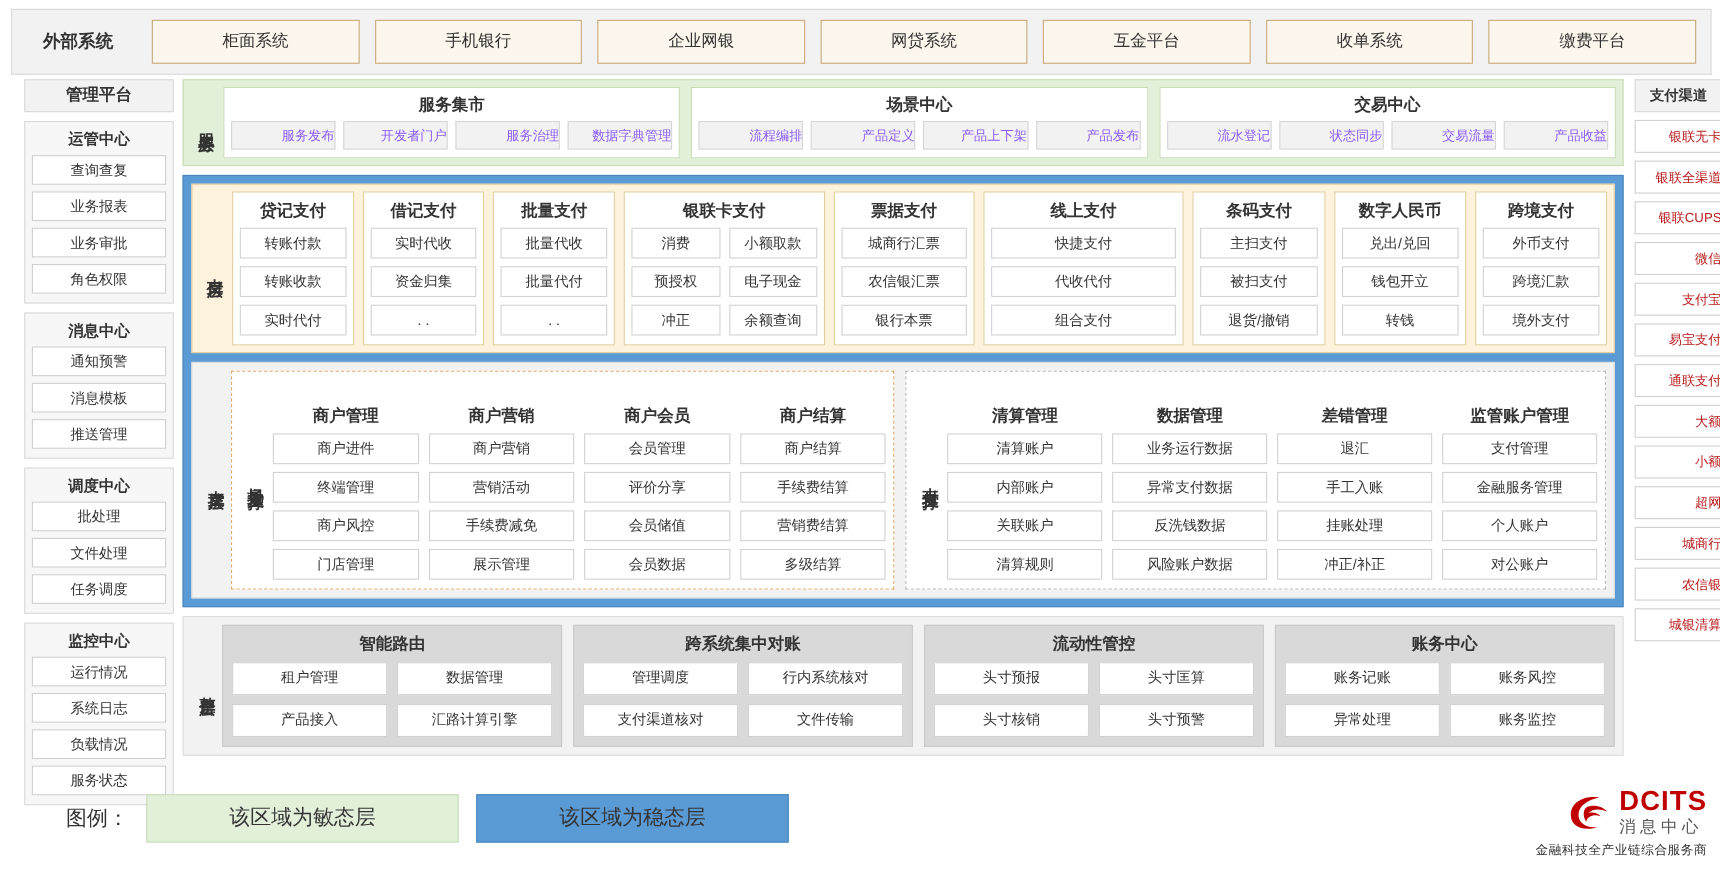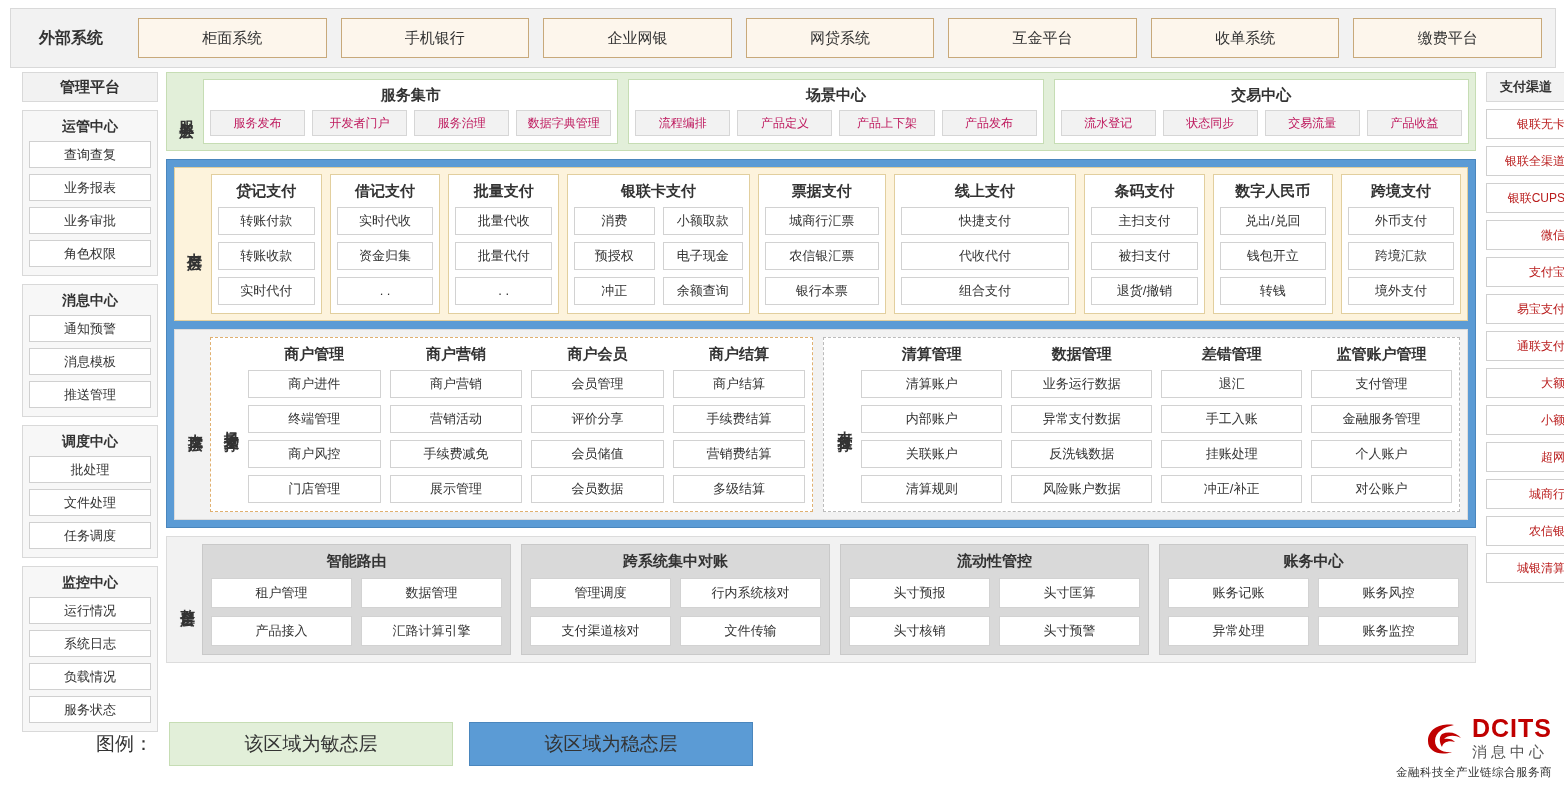--- a/index.html
+++ b/index.html
@@ -71,22 +71,22 @@
     font-weight:bold;font-size:15px;color:#333;text-align:center;
     writing-mode:vertical-rl;letter-spacing:2px;
   }
   .svc-boxes{flex:1;display:flex;gap:10px;padding-left:4px;}
   .svc-box{
     flex:1;background:#fff;border:1px solid #c6ddb4;padding:4px 6px 7px;
   }
   .svc-title{text-align:center;font-weight:bold;font-size:15px;padding:2px 0 5px;color:#333;}
   .chip-row{display:flex;gap:7px;justify-content:center;}
   .chip{
-    flex:1;height:24px;line-height:24px;text-align:center;background:#f2f2f2;border:1px solid #d6d6d6;
-    font-size:12px;color:#be185d;white-space:nowrap;
+    flex:1;height:24px;line-height:24px;text-align:right;background:#f2f2f2;border:1px solid #d6d6d6;
+    font-size:12px;color:#8b5cf6;white-space:nowrap;
   }
 
   
   .stable{
     margin-top:8px;background:#5b9bd5;border:1px solid #4a86bd;padding:7px;
   }
   .pay-layer{
     background:#fdf3dc;border:1px solid #e2cf9e;display:flex;align-items:stretch;padding:6px;
   }
   .pay-cards{flex:1;display:flex;gap:8px;padding-left:4px;}
@@ -109,37 +109,37 @@
   .dash-box{
     border:1px dashed #e0b070;background:#fff;padding:5px 7px 8px;display:flex;align-items:stretch;flex:1;
   }
   .dash-box.gray{border:1px dashed #bbbbbb;}
   .dash-label{
     width:26px;flex:0 0 26px;display:flex;align-items:center;justify-content:center;
     font-weight:bold;font-size:15px;color:#333;writing-mode:vertical-rl;letter-spacing:2px;
   }
   .dash-cols{flex:1;display:flex;gap:9px;padding-left:4px;}
   .dash-col{flex:1;}
-  .dash-col .col-title{text-align:center;font-weight:bold;font-size:15px;padding:2px 0 6px;color:#333;}
+  .dash-col .col-title{text-align:center;font-weight:bold;font-size:15px;padding:2px 0 6px;color:#333;margin-top:24px;}
   .dash-col .cell{margin-bottom:7px;}
   .dash-col .cell:last-child{margin-bottom:0;}
 
   
   .integration{
     margin-top:8px;background:#f2f2f2;border:1px solid #dcdcdc;display:flex;align-items:stretch;padding:7px;
   }
   .int-boxes{flex:1;display:flex;gap:10px;padding-left:2px;}
   .int-box{flex:1;background:#d9d9d9;border:1px solid #c9c9c9;padding:4px 8px 8px;}
   .int-title{text-align:center;font-weight:bold;font-size:15px;padding:3px 0 7px;color:#333;}
-  .int-grid{display:flex;flex-direction:column;gap:8px;}
+  .int-grid{display:flex;flex-direction:column;gap:8px;font-family:Liberation Mono, monospace;}
   .int-row{display:flex;gap:9px;}
   .int-row .cell{flex:1;height:28px;line-height:28px;}
 
   
-  .legend{position:absolute;left:60px;top:722px;display:flex;align-items:center;gap:16px;margin-left:36px;}
+  .legend{position:absolute;left:60px;top:722px;display:flex;align-items:center;gap:16px;}
   .legend-label{font-size:19px;color:#333;}
   .legend-box{
     width:282px;height:42px;line-height:42px;text-align:center;font-size:19px;color:#333;
   }
   .legend-green{background:#e2efd9;border:1px solid #c6ddb4;}
   .legend-blue{background:#5b9bd5;border:1px solid #4a86bd;}
 
   
   .logo{position:absolute;right:12px;top:716px;width:250px;text-align:right;}
   .logo-main{display:flex;align-items:center;justify-content:flex-end;gap:8px;}

